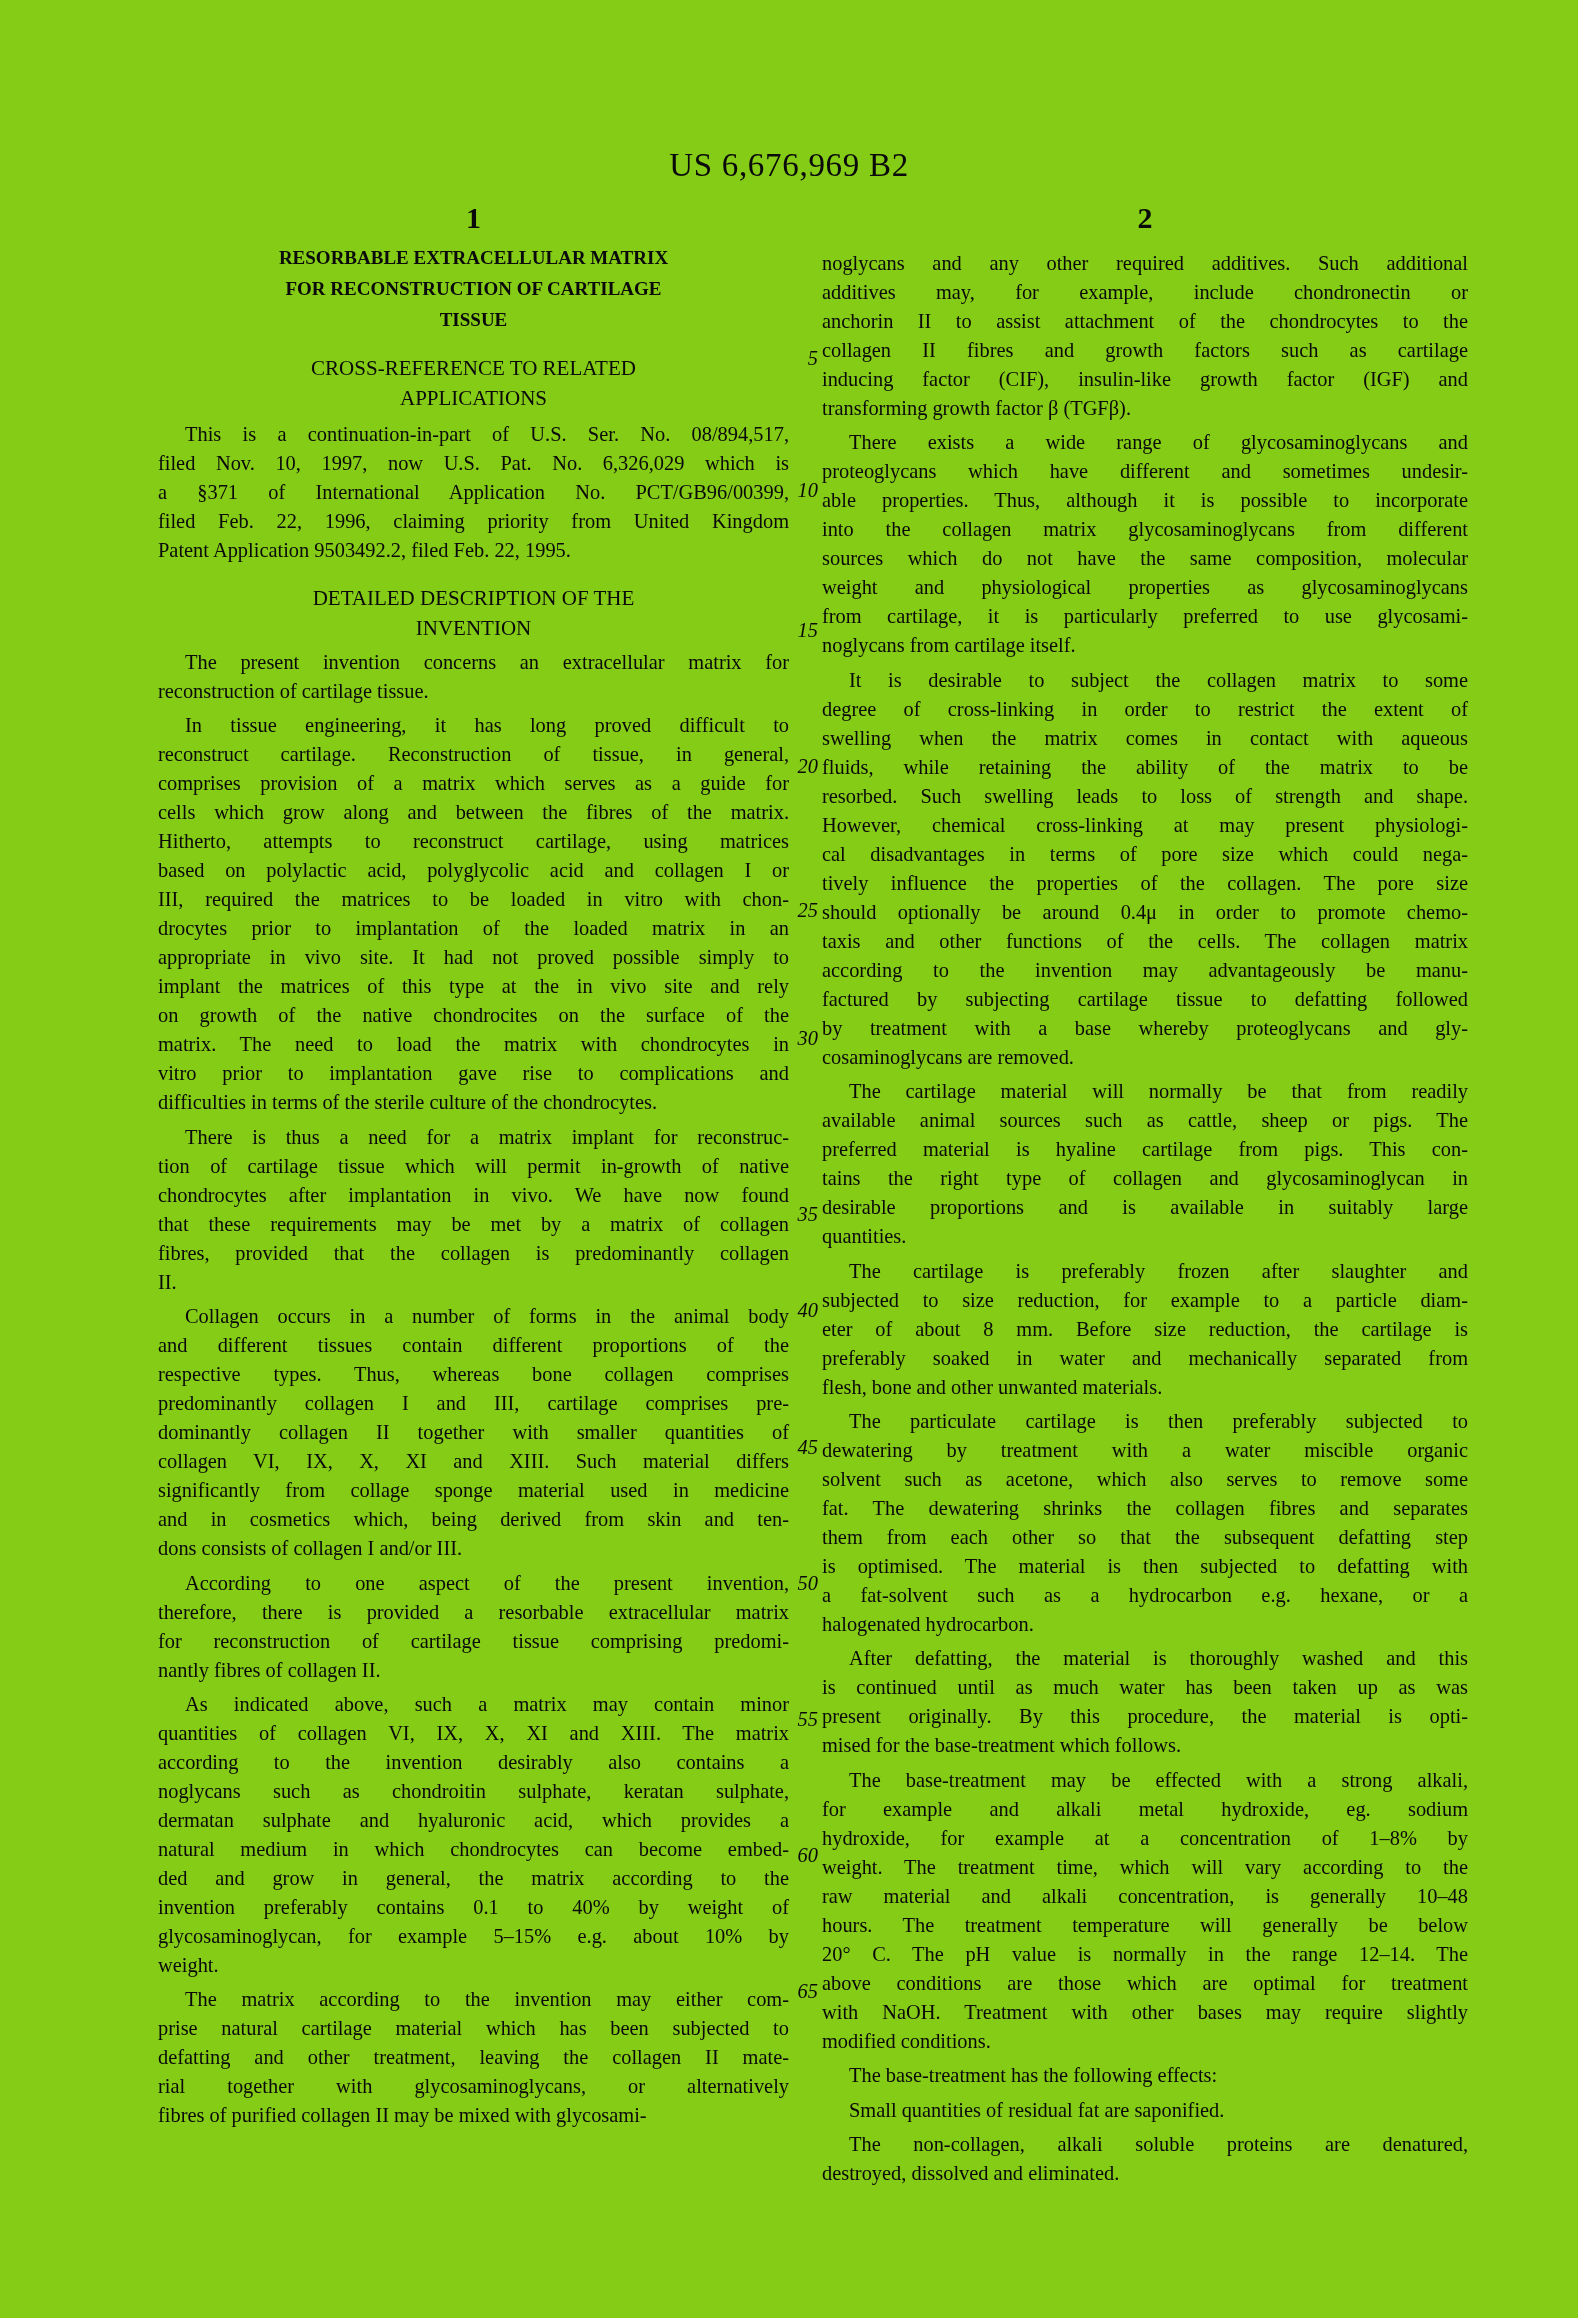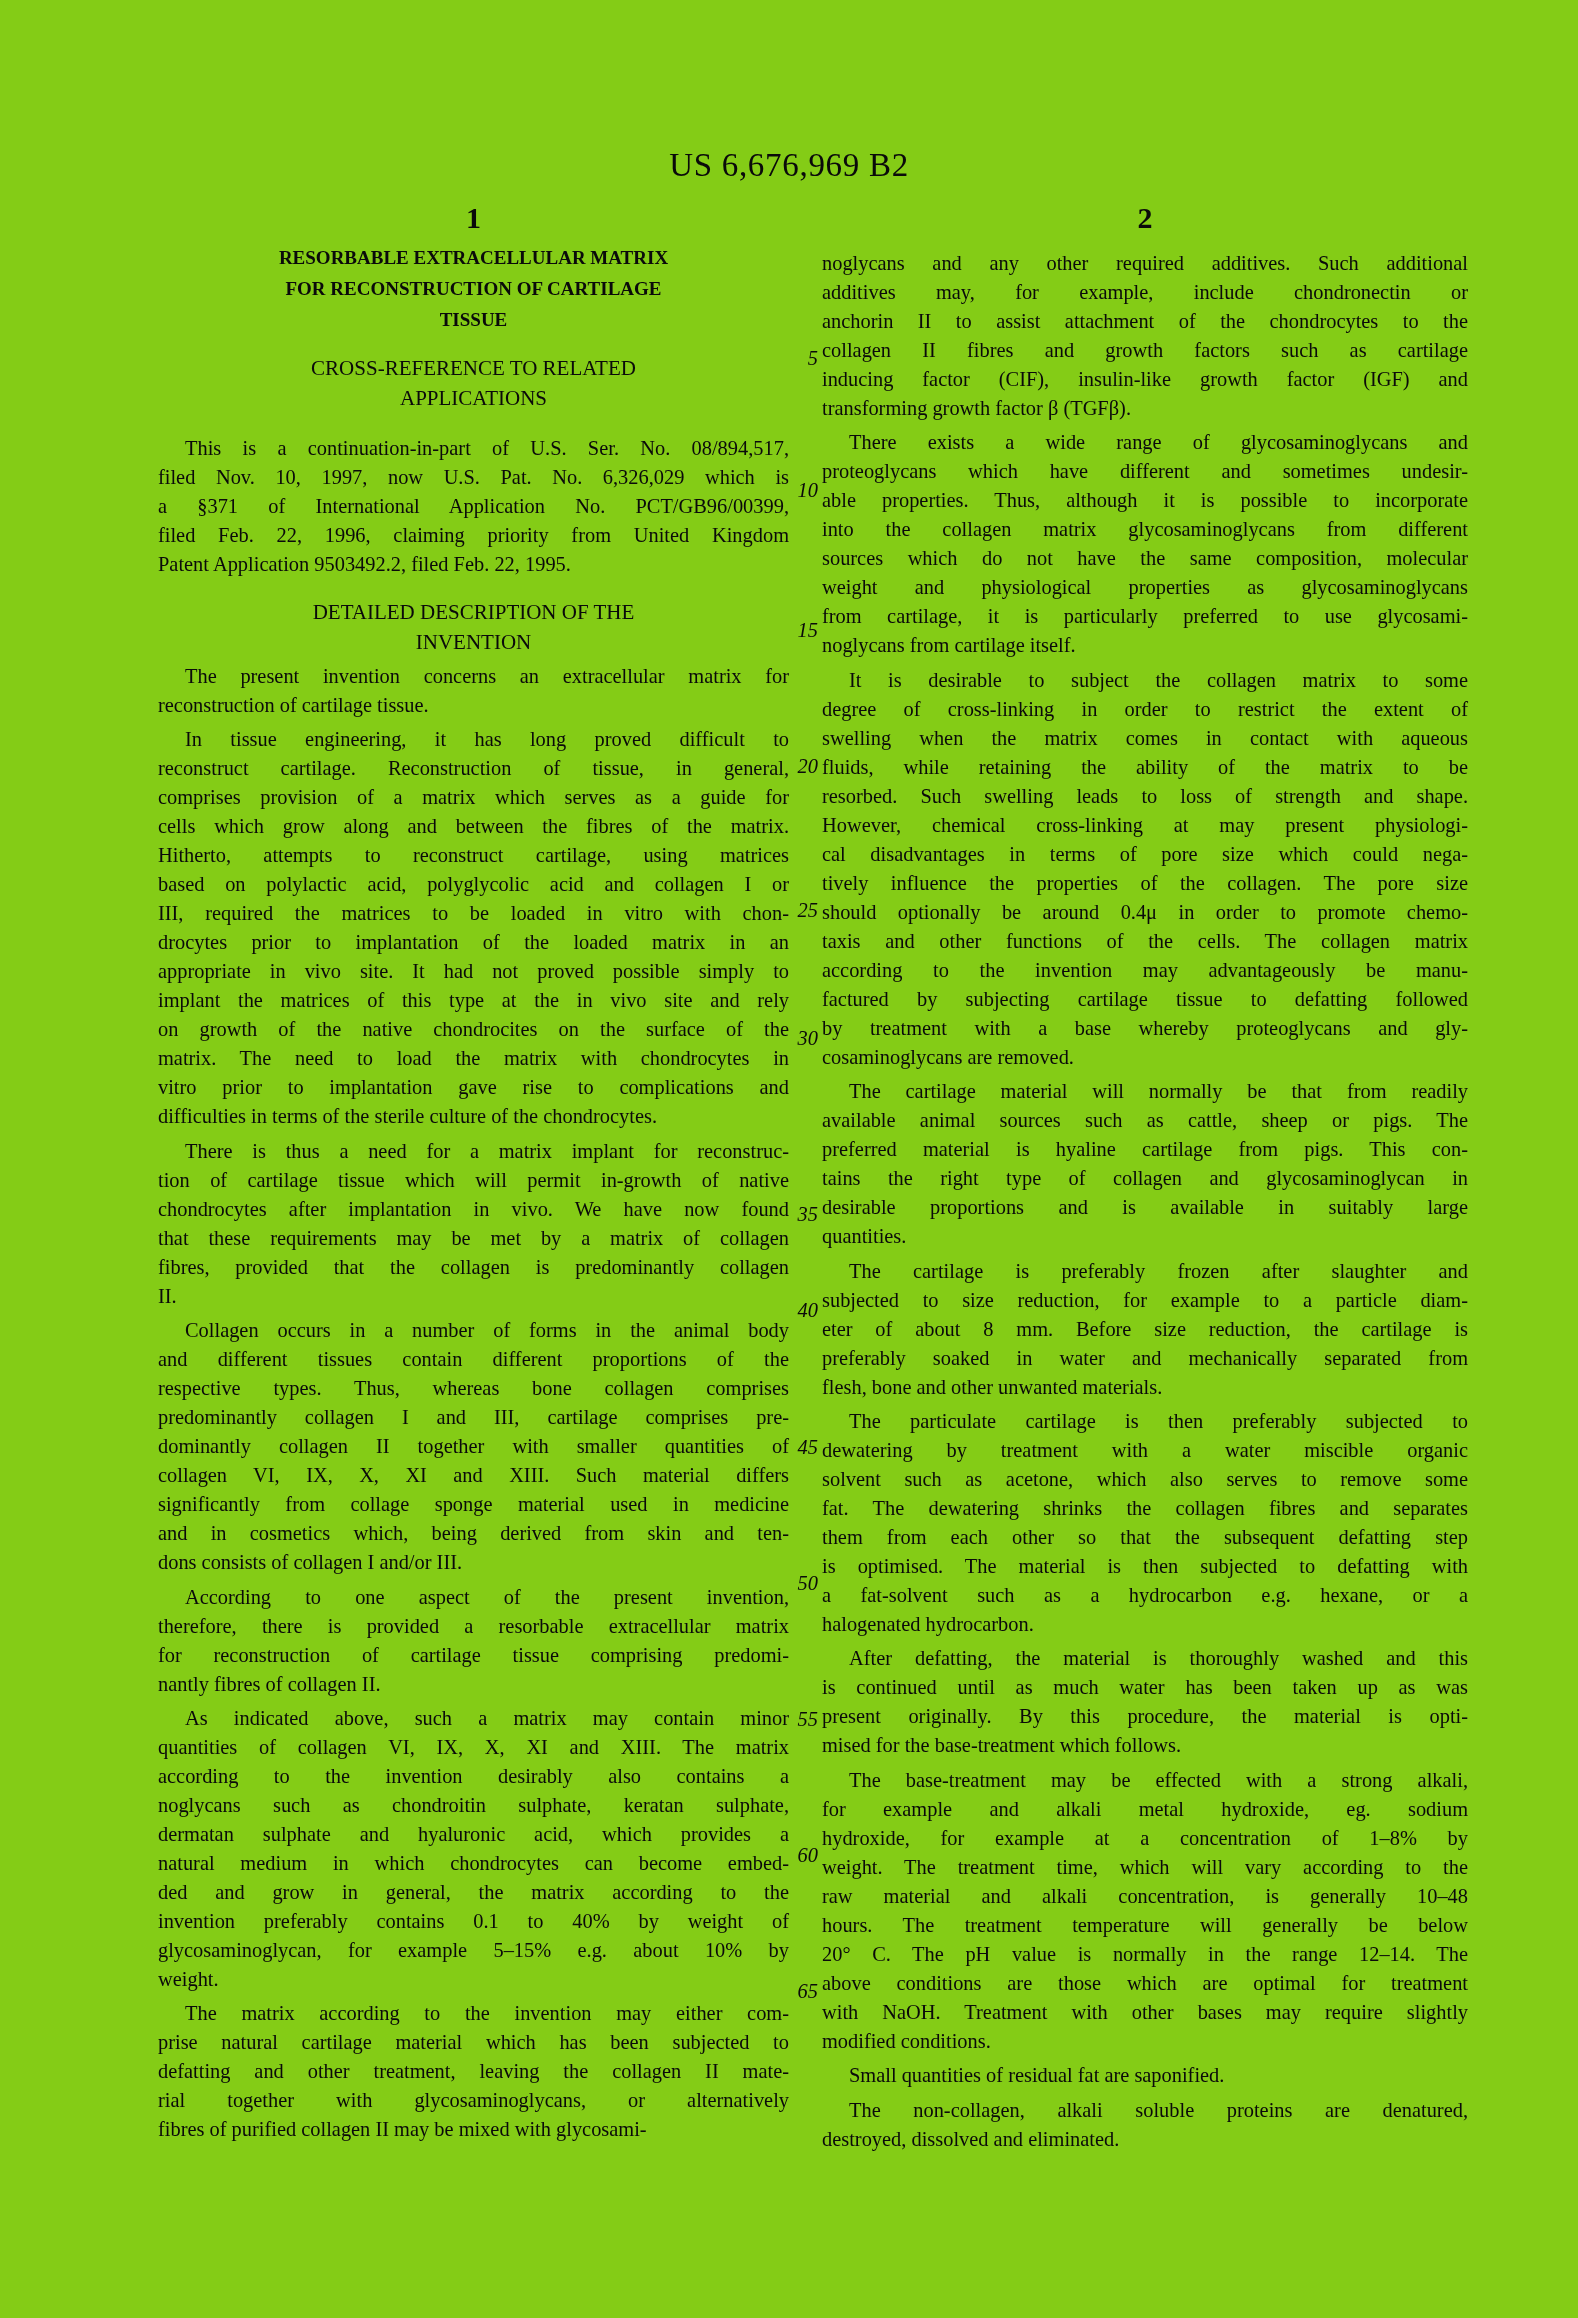--- a/index.html
+++ b/index.html
@@ -7,21 +7,21 @@
         font-family:"Liberation Serif", serif;overflow:hidden;}
   .patent-no{position:absolute;top:148px;left:0;width:100%;text-align:center;
              font-size:33px;line-height:35px;letter-spacing:0.7px;}
   .col{position:absolute;font-size:20.4px;line-height:29px;}
   .col1{left:158px;top:201px;width:631px;}
   .col2{left:822px;top:201px;width:646px;}
   .colnum{text-align:center;font-size:30px;font-weight:bold;line-height:33px;margin-bottom:8.2px;}
   .title{text-align:center;font-weight:bold;font-size:19px;line-height:31px;margin-top:2.7px;}
   .heading{text-align:center;font-size:21px;line-height:30px;margin-top:17.7px;}
   .paras .para{margin-top:5.4px;}
-  .col1 .paras-a .para{margin-top:21px;}
+  .col1 .paras-a .para{margin-top:7px;}
   .para .line{text-align:justify;text-align-last:justify;}
   .para .line.last{text-align-last:left;}
   .para .line:first-child{text-indent:27px;}
   .para.noindent .line:first-child{text-indent:0;}
   .col2 .paras > .para:first-child{margin-top:15px;}
   .lnum{position:absolute;left:765px;width:53px;text-align:right;
         font-size:20.4px;font-style:italic;line-height:23px;font-family:"Liberation Serif",serif;}
 </style>
 </head>
 <body>
@@ -211,20 +211,23 @@
           <div class="line">hydroxide, for example at a concentration of 1–8% by</div>
           <div class="line">weight. The treatment time, which will vary according to the</div>
           <div class="line">raw material and alkali concentration, is generally 10–48</div>
           <div class="line">hours. The treatment temperature will generally be below</div>
           <div class="line">20° C. The pH value is normally in the range 12–14. The</div>
           <div class="line">above conditions are those which are optimal for treatment</div>
           <div class="line">with NaOH. Treatment with other bases may require slightly</div>
           <div class="line last">modified conditions.</div>
         </div>
         <div class="para">
+          <div class="line last">The base-treatment has the following effects:</div>
+        </div>
+        <div class="para">
           <div class="line last">Small quantities of residual fat are saponified.</div>
         </div>
         <div class="para">
           <div class="line">The non-collagen, alkali soluble proteins are denatured,</div>
           <div class="line last">destroyed, dissolved and eliminated.</div>
         </div>
       </div>
   </div>
 </div>
 

